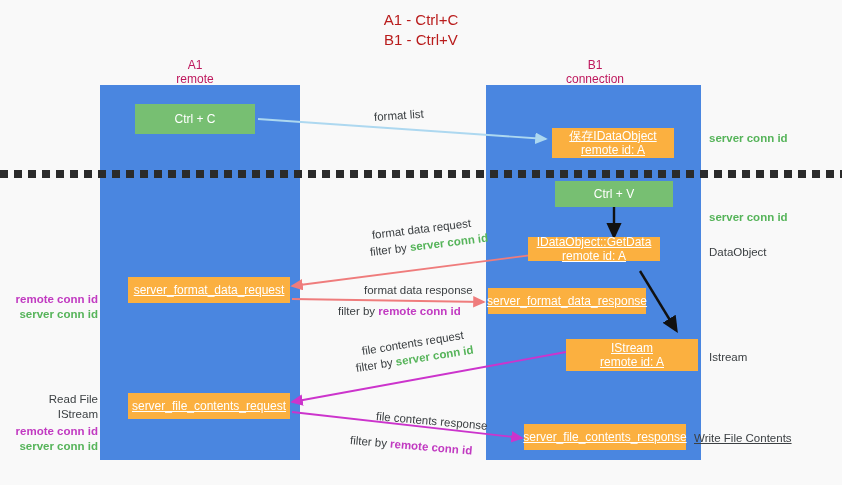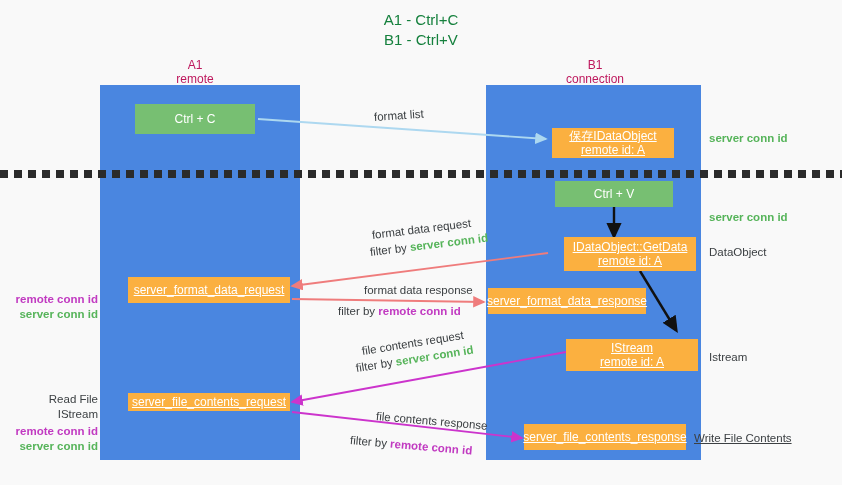--- a/index.html
+++ b/index.html
@@ -16,21 +16,21 @@
     overflow: hidden;
   }
   .abs { position: absolute; }
 
   
   .title {
     left: 0; top: 10px;
     width: 842px;
     text-align: center;
     font-size: 15px;
-    color: #15803d;
+    color: #b91c1c;
     line-height: 20px;
     white-space: pre-line;
   }
 
   
   .col-head {
     text-align: center;
     font-size: 12px;
     color: #be185d;
     line-height: 14px;
@@ -142,31 +142,31 @@
 
   <div class="abs dashed-line"></div>
 
   <div class="abs box green" style="left:135px; top:104px; width:120px; height:30px;">Ctrl + C</div>
 
   <div class="abs box orange" style="left:552px; top:128px; width:122px; height:30px;">保存IDataObject
 remote id: A</div>
 
   <div class="abs box green" style="left:555px; top:181px; width:118px; height:26px;">Ctrl + V</div>
 
-  <div class="abs box orange" style="left:564px; top:237px; width:132px; height:34px;">IDataObject::GetData
+  <div class="abs box orange" style="left:528px; top:237px; width:132px; height:24px;">IDataObject::GetData
 remote id: A</div>
 
   <div class="abs box orange" style="left:566px; top:339px; width:132px; height:32px;">IStream
 remote id: A</div>
 
   <div class="abs box orange" style="left:128px; top:277px; width:162px; height:26px;">server_format_data_request</div>
 
   <div class="abs box orange" style="left:488px; top:288px; width:158px; height:26px;">server_format_data_response</div>
 
-  <div class="abs box orange" style="left:128px; top:393px; width:162px; height:18px;">server_file_contents_request</div>
+  <div class="abs box orange" style="left:128px; top:393px; width:162px; height:26px;">server_file_contents_request</div>
 
   <div class="abs box orange" style="left:524px; top:424px; width:162px; height:26px;">server_file_contents_response</div>
 
   <div class="abs edge-label" style="left:374px; top:110px; transform:rotate(-4deg); transform-origin:left center;">format list</div>
 
   <div class="abs edge-label" style="left:372px; top:228px; transform:rotate(-7deg); transform-origin:left center;">format data request</div>
   <div class="abs edge-label" style="left:370px; top:245px; transform:rotate(-7deg); transform-origin:left center;">
     <span class="lbl-plain">filter by </span><span class="lbl-green">server conn id</span>
   </div>
 

